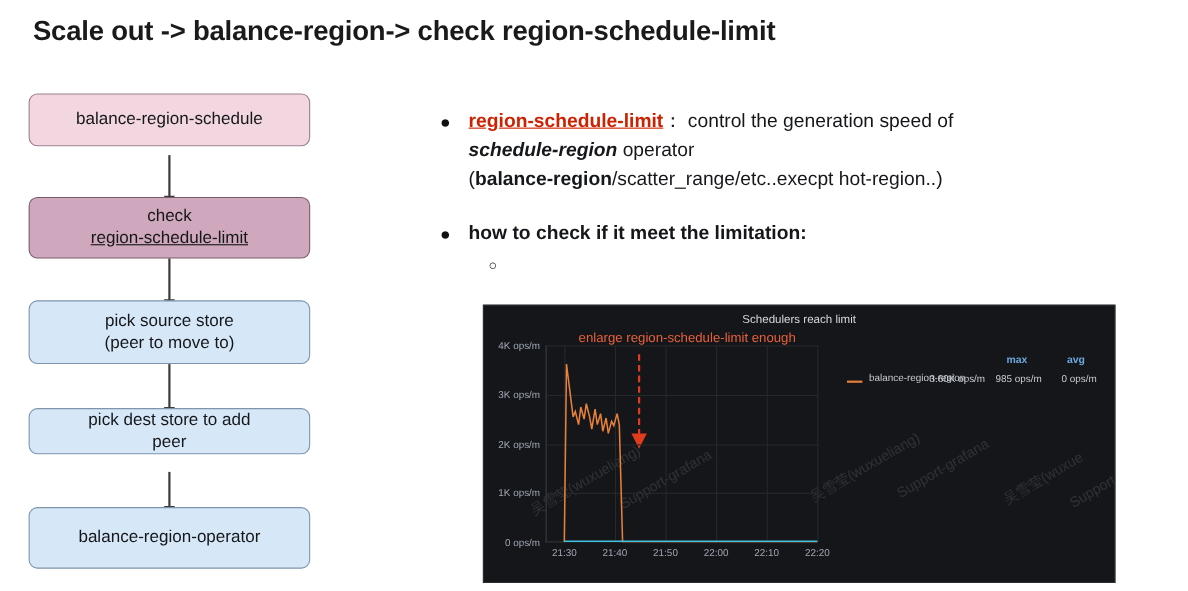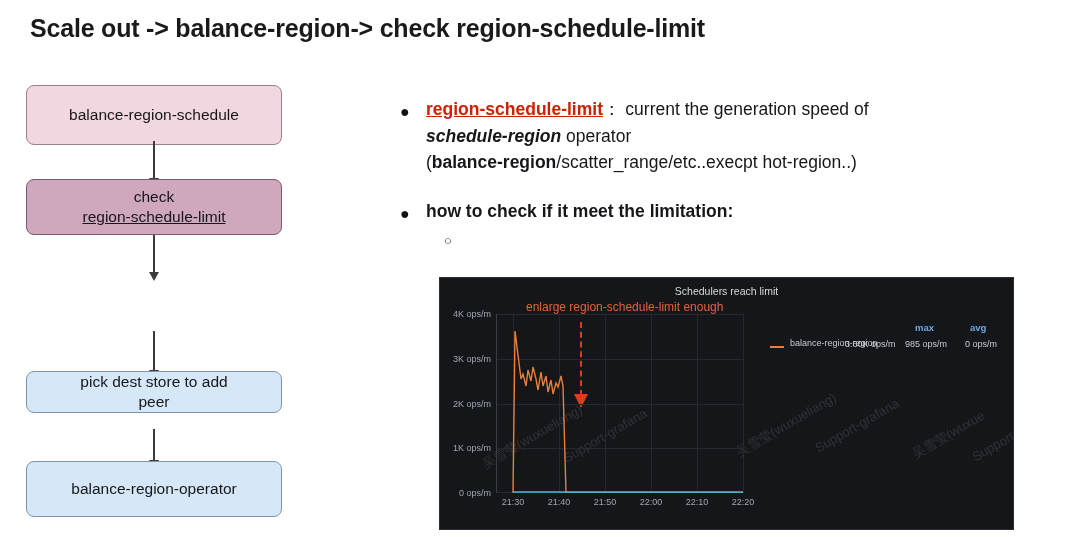--- a/index.html
+++ b/index.html
@@ -267,54 +267,58 @@
     pointer-events: none;
   }
 </style>
 </head>
 <body>
 
 <div id="slide-title">Scale out -&gt; balance-region-&gt; check region-schedule-limit</div>
 
 <div id="flowchart">
 
-  <div class="flow-node node-pink" style="top:0px; height:60px;">
+  <div class="flow-node node-pink" style="top:0px; height:48px;">
     <span>balance-region-schedule</span>
   </div>
 
   <div class="flow-arrow" style="top:56px; height:38px;"></div>
 
   <div class="flow-node node-darkpink" style="top:94px; height:56px; flex-direction:column;">
     <span>check</span>
     <span class="node-underline">region-schedule-limit</span>
   </div>
 
   <div class="flow-arrow" style="top:150px; height:38px;"></div>
 
+  <div class="flow-node node-blue" style="top:188px; height:58px; flex-direction:column;">
+    <span>pick source store</span>
+    <span>(peer to move to)</span>
+  </div>
 
   <div class="flow-arrow" style="top:246px; height:40px;"></div>
 
   <div class="flow-node node-blue" style="top:286px; height:42px; flex-direction:column;">
     <span>pick dest store to add</span>
     <span>peer</span>
   </div>
 
   <div class="flow-arrow" style="top:344px; height:32px;"></div>
 
   <div class="flow-node node-blue" style="top:376px; height:56px;">
     <span>balance-region-operator</span>
   </div>
 </div>
 
 <div id="bullets">
 
   <div class="bullet-row">
     <div class="bullet-dot">●</div>
     <div class="bullet-body">
-      <span class="link-red">region-schedule-limit</span><span>：</span><span> current the generation speed of </span><br>
+      <span class="link-red">region-schedule-limit</span><span>：</span><span> control the generation speed of </span><br>
       <span class="bold-italic">schedule-region</span><span> operator</span><br>
       <span>(</span><span class="bold">balance-region</span><span>/scatter_range/etc..execpt hot-region..)</span>
     </div>
   </div>
 
   <div class="bullet-row" style="margin-top:22px;">
     <div class="bullet-dot">●</div>
     <div class="bullet-body bold">how to check if it meet the limitation:</div>
   </div>
 

